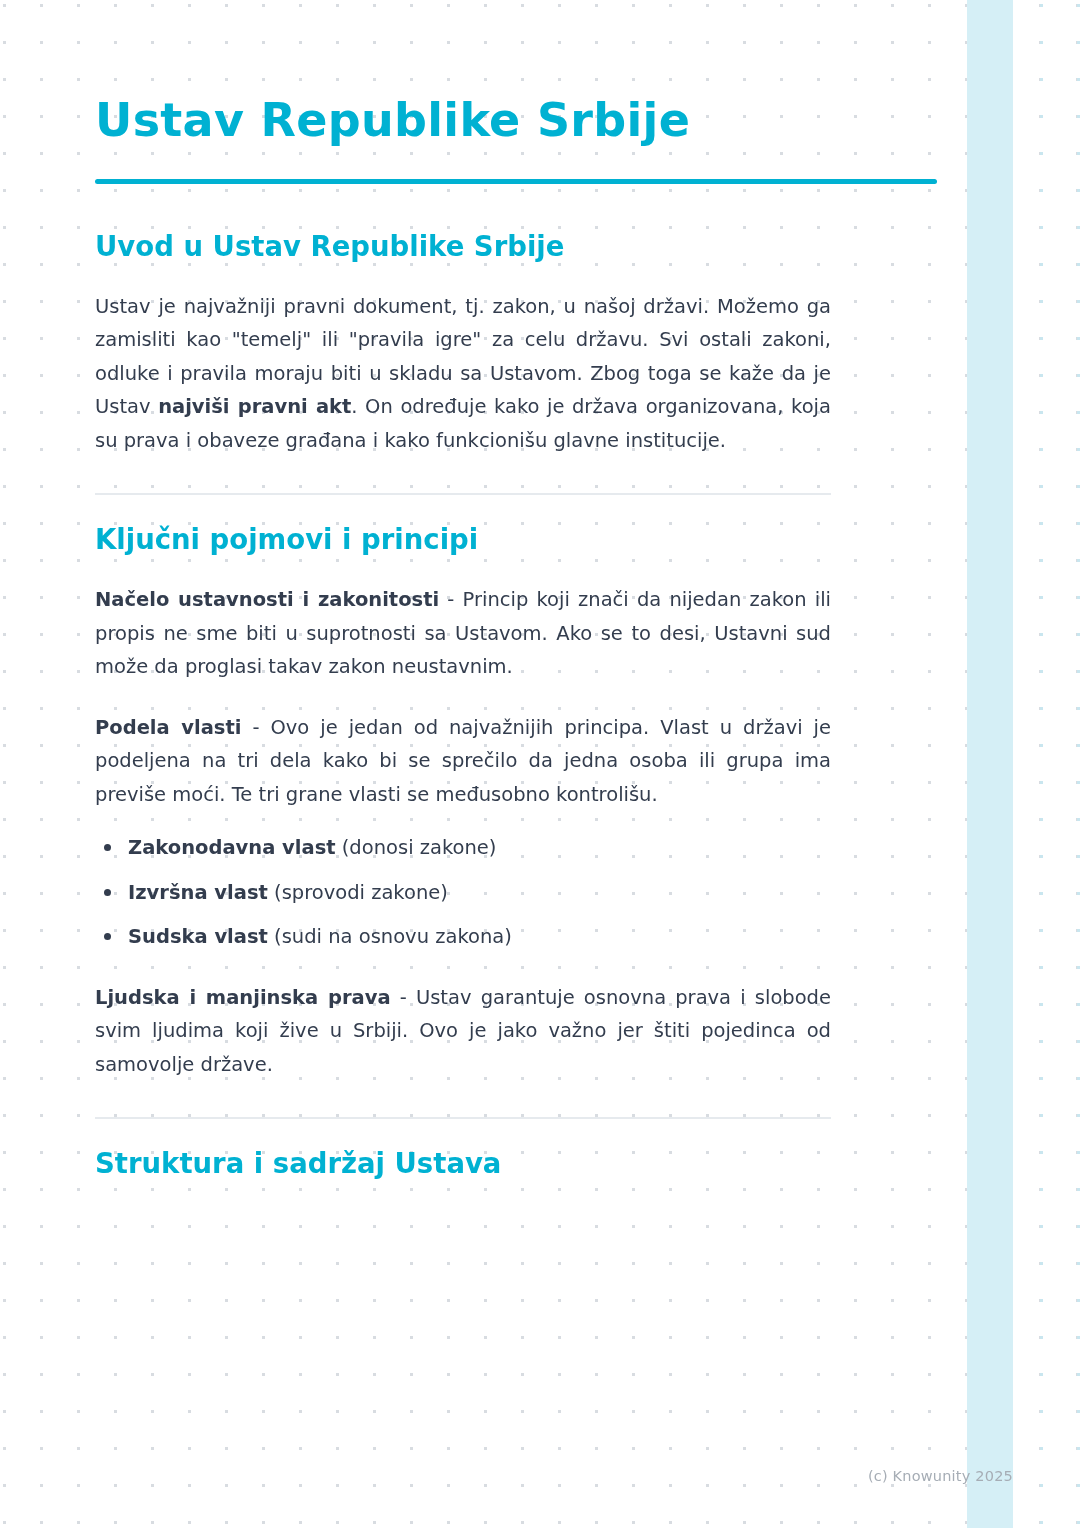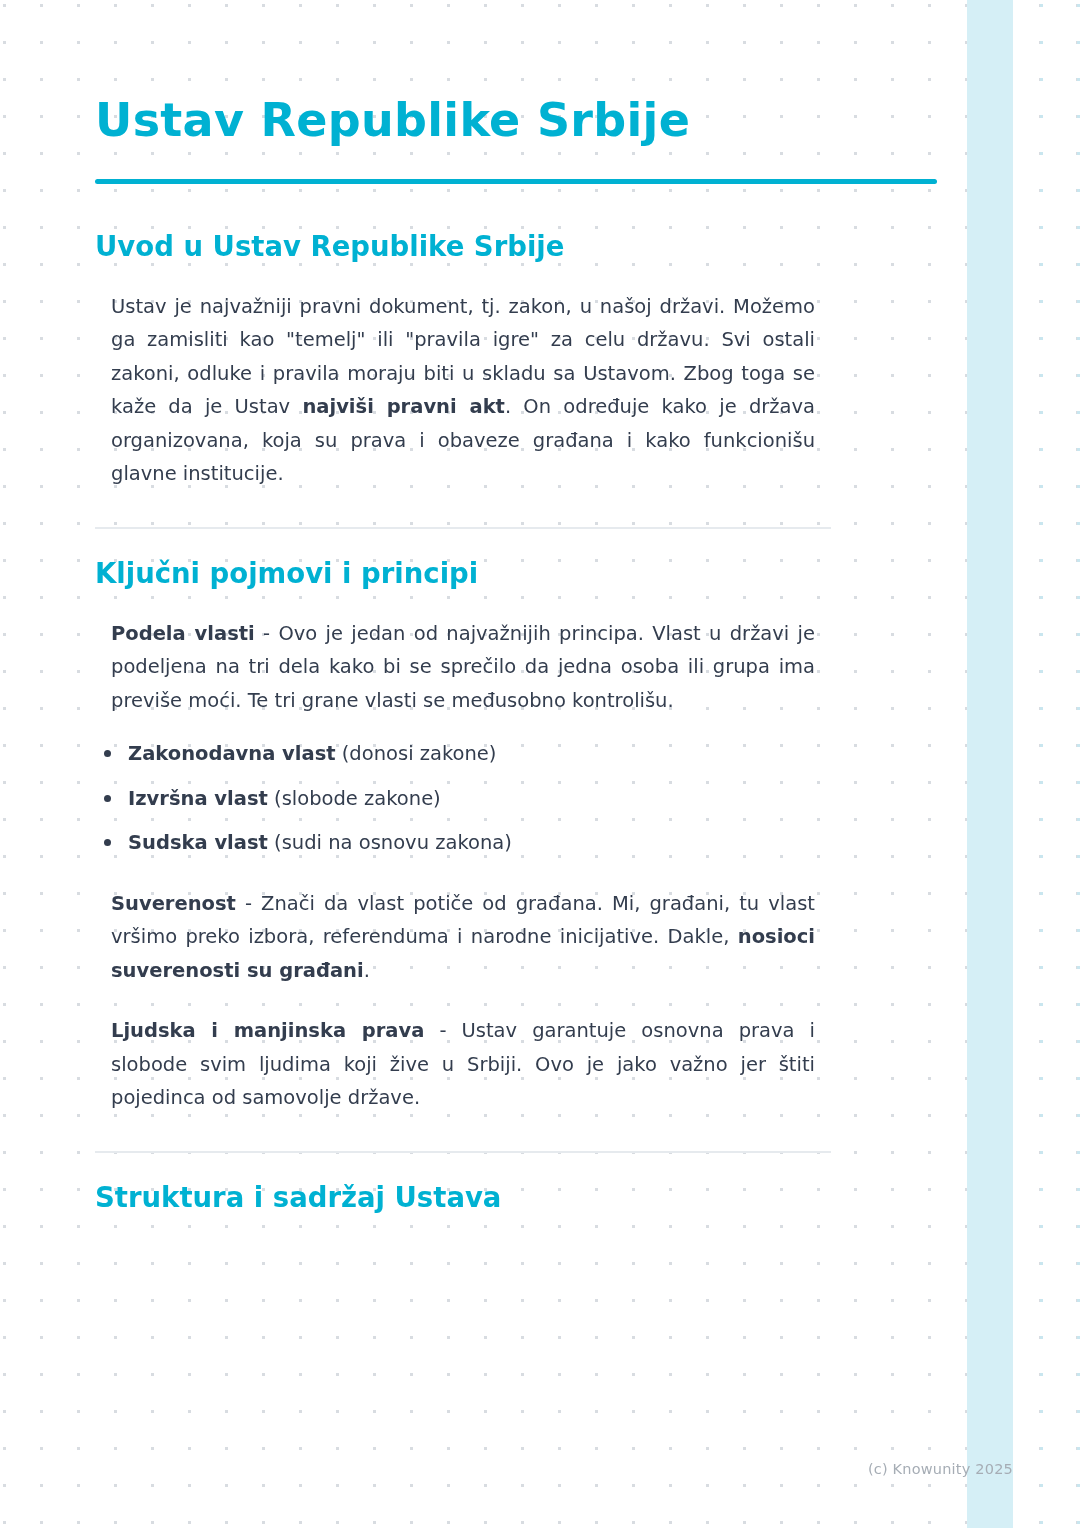--- a/index.html
+++ b/index.html
@@ -32,64 +32,64 @@
   .content{position:absolute;left:95px;top:0;width:736px;}
   h1{
     margin:95px 0 0;font-size:46px;line-height:1.12;font-weight:800;
     color:var(--accent);letter-spacing:.3px;white-space:nowrap;
   }
   .title-rule{margin-top:32px;width:842px;height:5px;background:var(--accent);border-radius:3px;}
   h2{margin:46px 0 0;font-size:27.5px;line-height:1.2;font-weight:700;color:var(--accent);}
   hr.section-divider{margin:36px 0 0;border:none;border-top:2px solid var(--divider);width:100%;}
   hr.section-divider + h2{margin-top:28px;}
   p.body-par{
-    margin:27px 16px 0;font-size:19.5px;line-height:33.5px;color:var(--ink);
+    margin:27px 0 0;font-size:19.5px;line-height:33.5px;color:var(--ink);
     text-align:justify;
   }
   p.body-par b, li b{font-weight:700;color:var(--ink);}
   ul.principles{margin:20px 0 0;padding:0;list-style:none;}
   ul.principles li{
     position:relative;padding-left:33px;margin-top:11px;
     font-size:19.5px;line-height:33.5px;color:var(--ink);
   }
   ul.principles li::before{
     content:'';position:absolute;left:9px;top:13px;width:7px;height:7px;
     border-radius:50%;background:var(--ink);
   }
   .footer-credit{
-    position:absolute;right:67px;bottom:51px;
+    position:absolute;right:67px;bottom:44px;
     font-size:14.5px;color:var(--footer);letter-spacing:.2px;margin-left:36px;
   }
 </style>
 </head>
 <body>
 
 <div class="side-stripe"></div>
 <div class="right-dots"></div>
 
 <div class="content">
 
   <h1>Ustav Republike Srbije</h1>
   <div class="title-rule"></div>
 
   <h2>Uvod u Ustav Republike Srbije</h2>
   <p class="body-par"><span>Ustav je najvažniji pravni dokument, tj. zakon, u našoj državi. Možemo ga zamisliti kao "temelj" ili "pravila igre" za celu državu. Svi ostali zakoni, odluke i pravila moraju biti u skladu sa Ustavom. Zbog toga se kaže da je Ustav </span><b>najviši pravni akt</b><span>. On određuje kako je država organizovana, koja su prava i obaveze građana i kako funkcionišu glavne institucije.</span></p>
 
   <hr class="section-divider">
 
   <h2>Ključni pojmovi i principi</h2>
+  <p class="body-par"><b>Načelo ustavnosti i zakonitosti</b><span> - Princip koji znači da nijedan zakon ili propis ne sme biti u suprotnosti sa Ustavom. Ako se to desi, Ustavni sud može da proglasi takav zakon neustavnim.</span></p>
   <p class="body-par"><b>Podela vlasti</b><span> - Ovo je jedan od najvažnijih principa. Vlast u državi je podeljena na tri dela kako bi se sprečilo da jedna osoba ili grupa ima previše moći. Te tri grane vlasti se međusobno kontrolišu.</span></p>
 
   <ul class="principles">
     <li><b>Zakonodavna vlast</b><span> (donosi zakone)</span></li>
-    <li><b>Izvršna vlast</b><span> (slobode zakone)</span></li>
+    <li><b>Izvršna vlast</b><span> (sprovodi zakone)</span></li>
     <li><b>Sudska vlast</b><span> (sudi na osnovu zakona)</span></li>
   </ul>
 
-  <p class="body-par"><b>Suverenost</b><span> - Znači da vlast potiče od građana. Mi, građani, tu vlast vršimo preko izbora, referenduma i narodne inicijative. Dakle, </span><b>nosioci suverenosti su građani</b><span>.</span></p>
   <p class="body-par"><b>Ljudska i manjinska prava</b><span> - Ustav garantuje osnovna prava i slobode svim ljudima koji žive u Srbiji. Ovo je jako važno jer štiti pojedinca od samovolje države.</span></p>
 
   <hr class="section-divider">
 
   <h2>Struktura i sadržaj Ustava</h2>
 
 </div>
 
 <div class="footer-credit">(c) Knowunity 2025</div>
 

